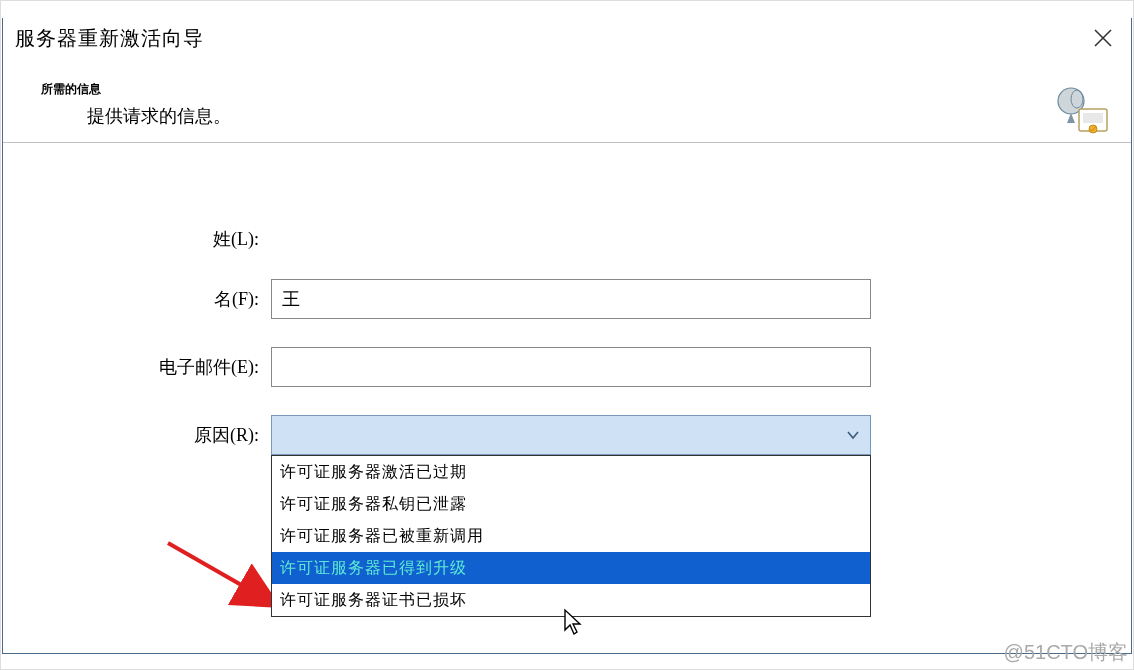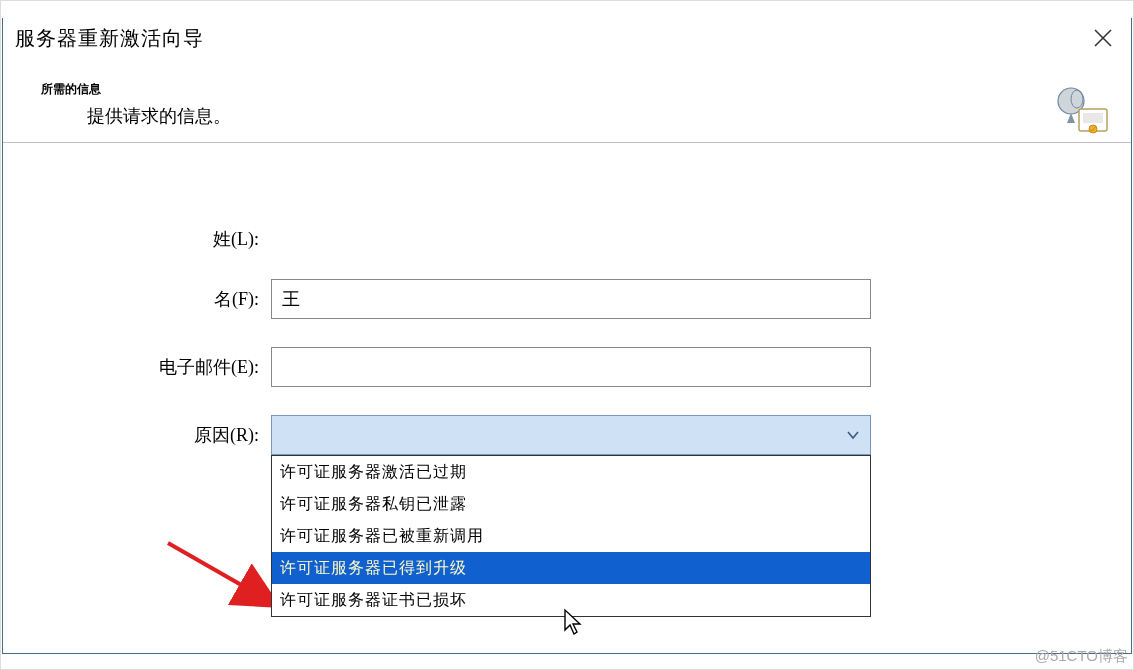--- a/index.html
+++ b/index.html
@@ -115,39 +115,39 @@
       padding: 2px 8px 2px 8px;
       font-size: 16px;
       font-family: "SimSun","NSimSun",serif;
       letter-spacing: 1px;
       line-height: 28px;
       white-space: nowrap;
       cursor: default;
     }
     .dropdown-item.selected {
       background: #1060d0;
-      color: #fef9c3;
+      color: #5eead4;
     }
     .cursor-overlay {
       position: absolute;
       pointer-events: none;
       z-index: 50;
     }
     .arrow-annotation {
       position: absolute;
       left: 160px;
       top: 520px;
       z-index: 5;
       pointer-events: none;
     }
     .watermark {
       position: absolute;
       right: 6px;
       bottom: 4px;
-      font-size: 15px;
+      font-size: 20px;
       color: #aaa;
       font-family: Arial, "SimSun", sans-serif;
     }
     .border-frame {
       position:absolute;
       left:0; top:0; right:0; bottom:0;
       border:1px solid #ddd;
       pointer-events:none;
     }
   </style>

